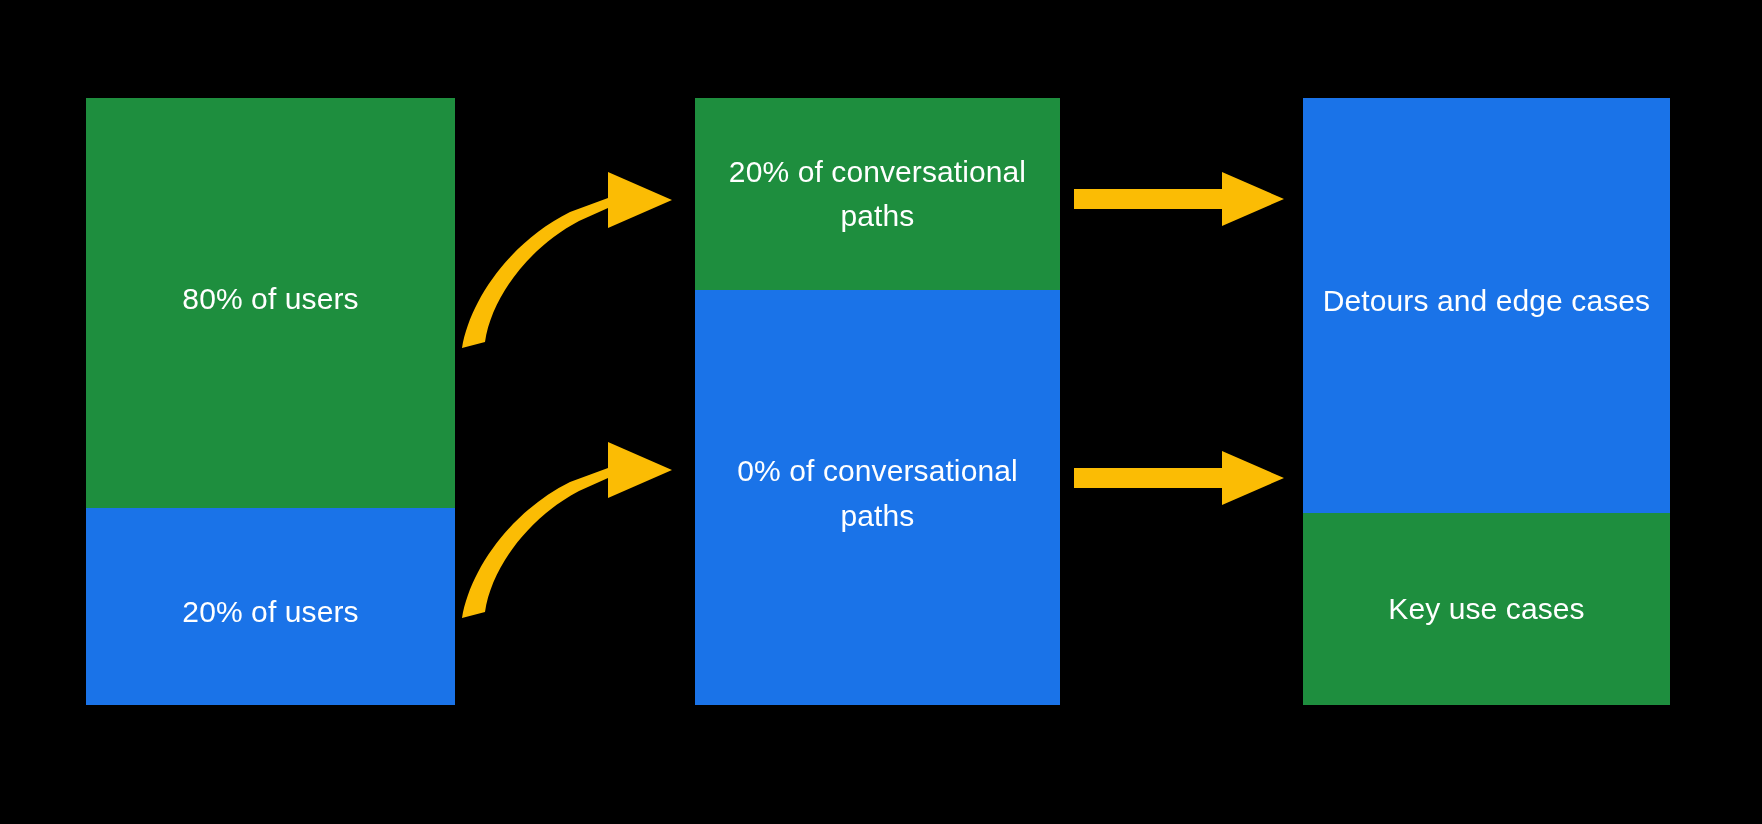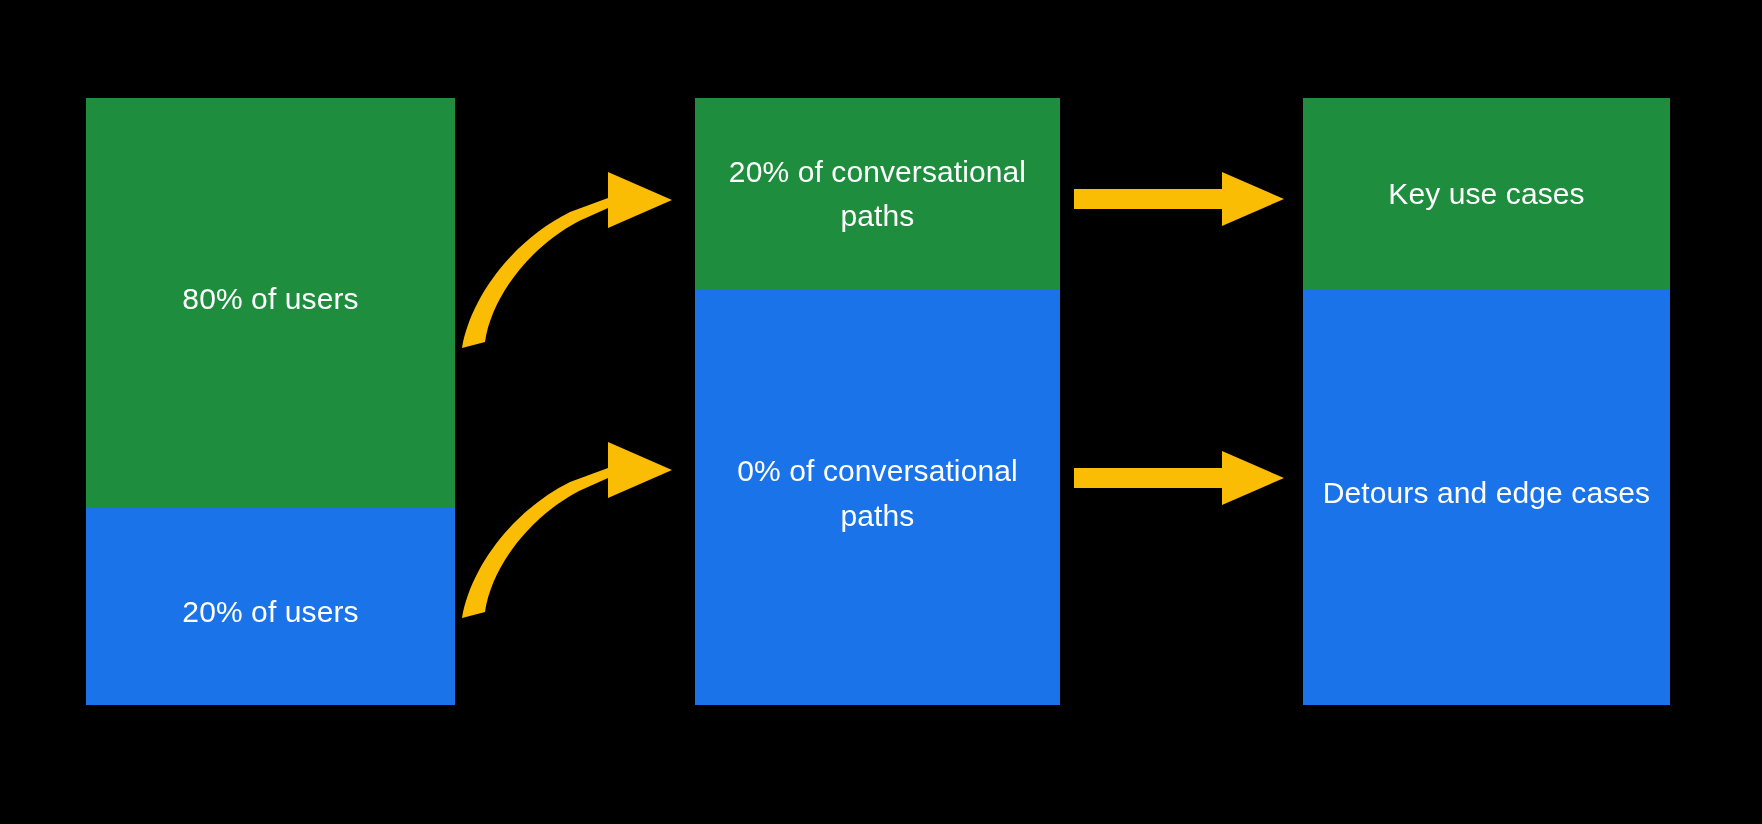--- a/index.html
+++ b/index.html
@@ -87,25 +87,25 @@
   <div class="column" id="column-paths">
     <div class="segment seg-green s1">
       <span>20% of conversational paths</span>
     </div>
     <div class="segment seg-blue s2">
       <span class="label-shift-up">0% of conversational paths</span>
     </div>
   </div>
 
   <div class="column" id="column-outcomes">
+    <div class="segment seg-blue s2">
+      <span class="label-shift-up">Detours and edge cases</span>
+    </div>
     <div class="segment seg-green s1">
       <span>Key use cases</span>
-    </div>
-    <div class="segment seg-blue s2">
-      <span class="label-shift-up">Detours and edge cases</span>
     </div>
   </div>
 
   <svg class="arrow-svg" id="arrow-curve-top" viewBox="0 0 250 220">
     <path d="M 22 198
              C 30 150, 70 92, 130 62
              L 168 48
              L 168 22
              L 232 50
              L 168 78

